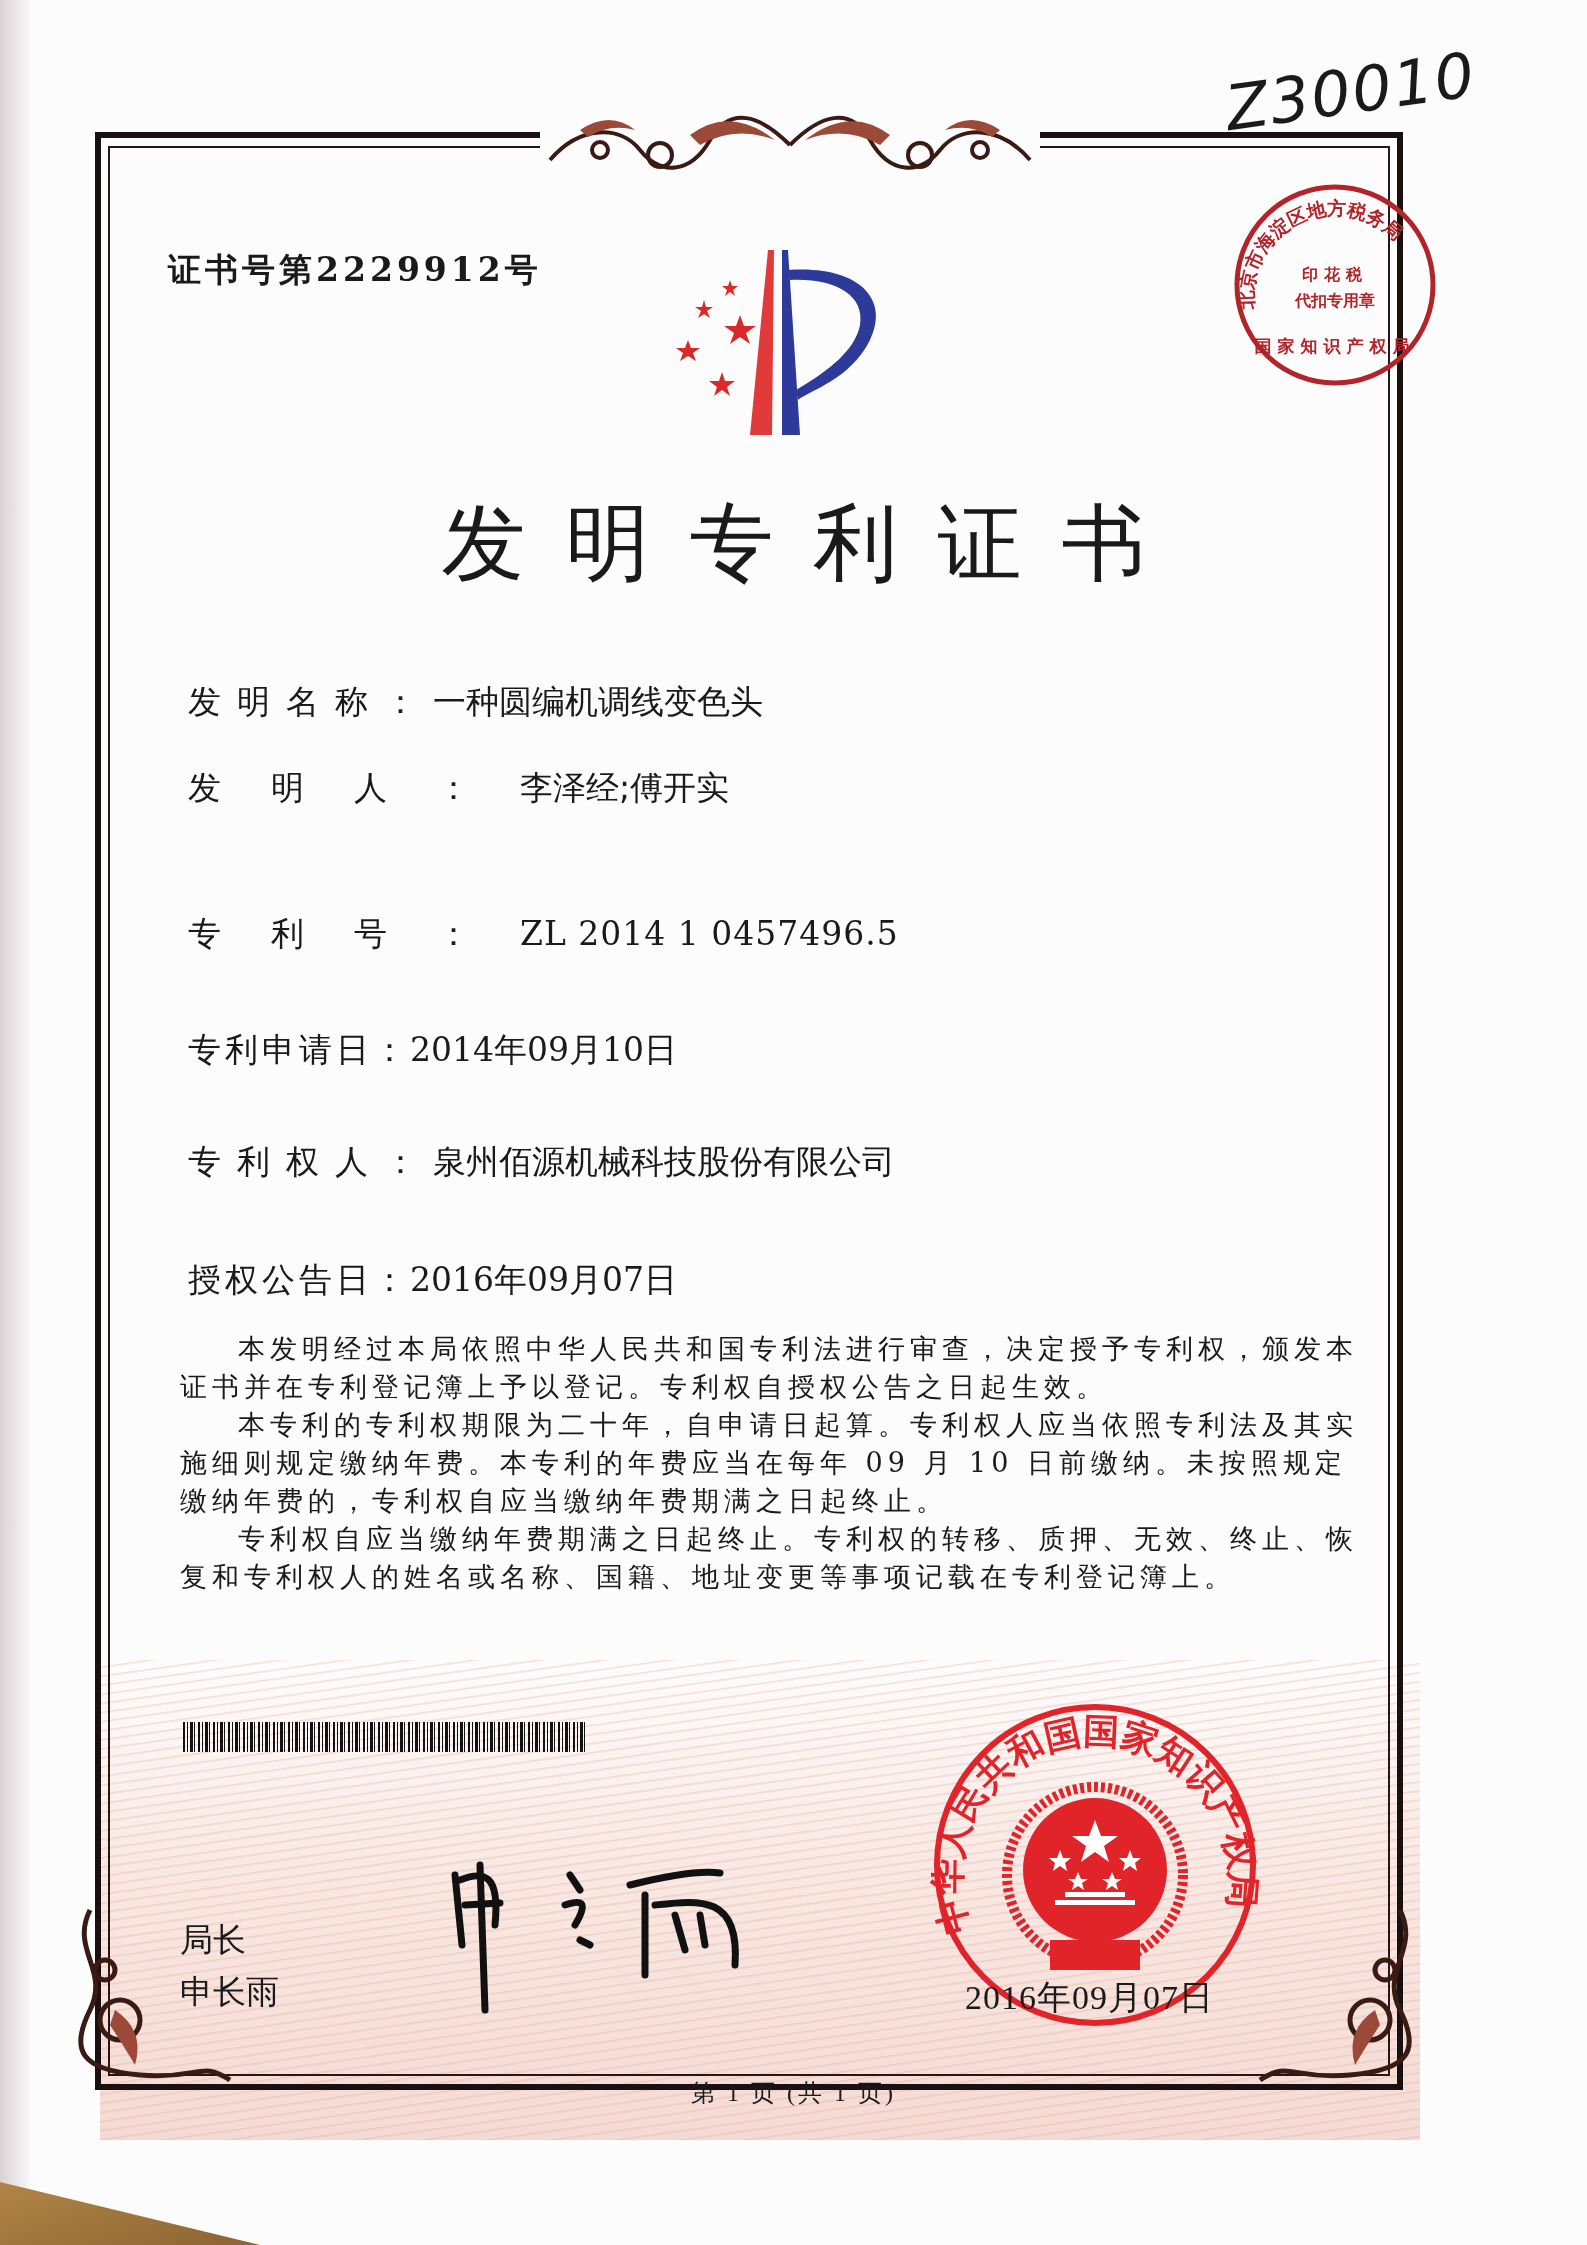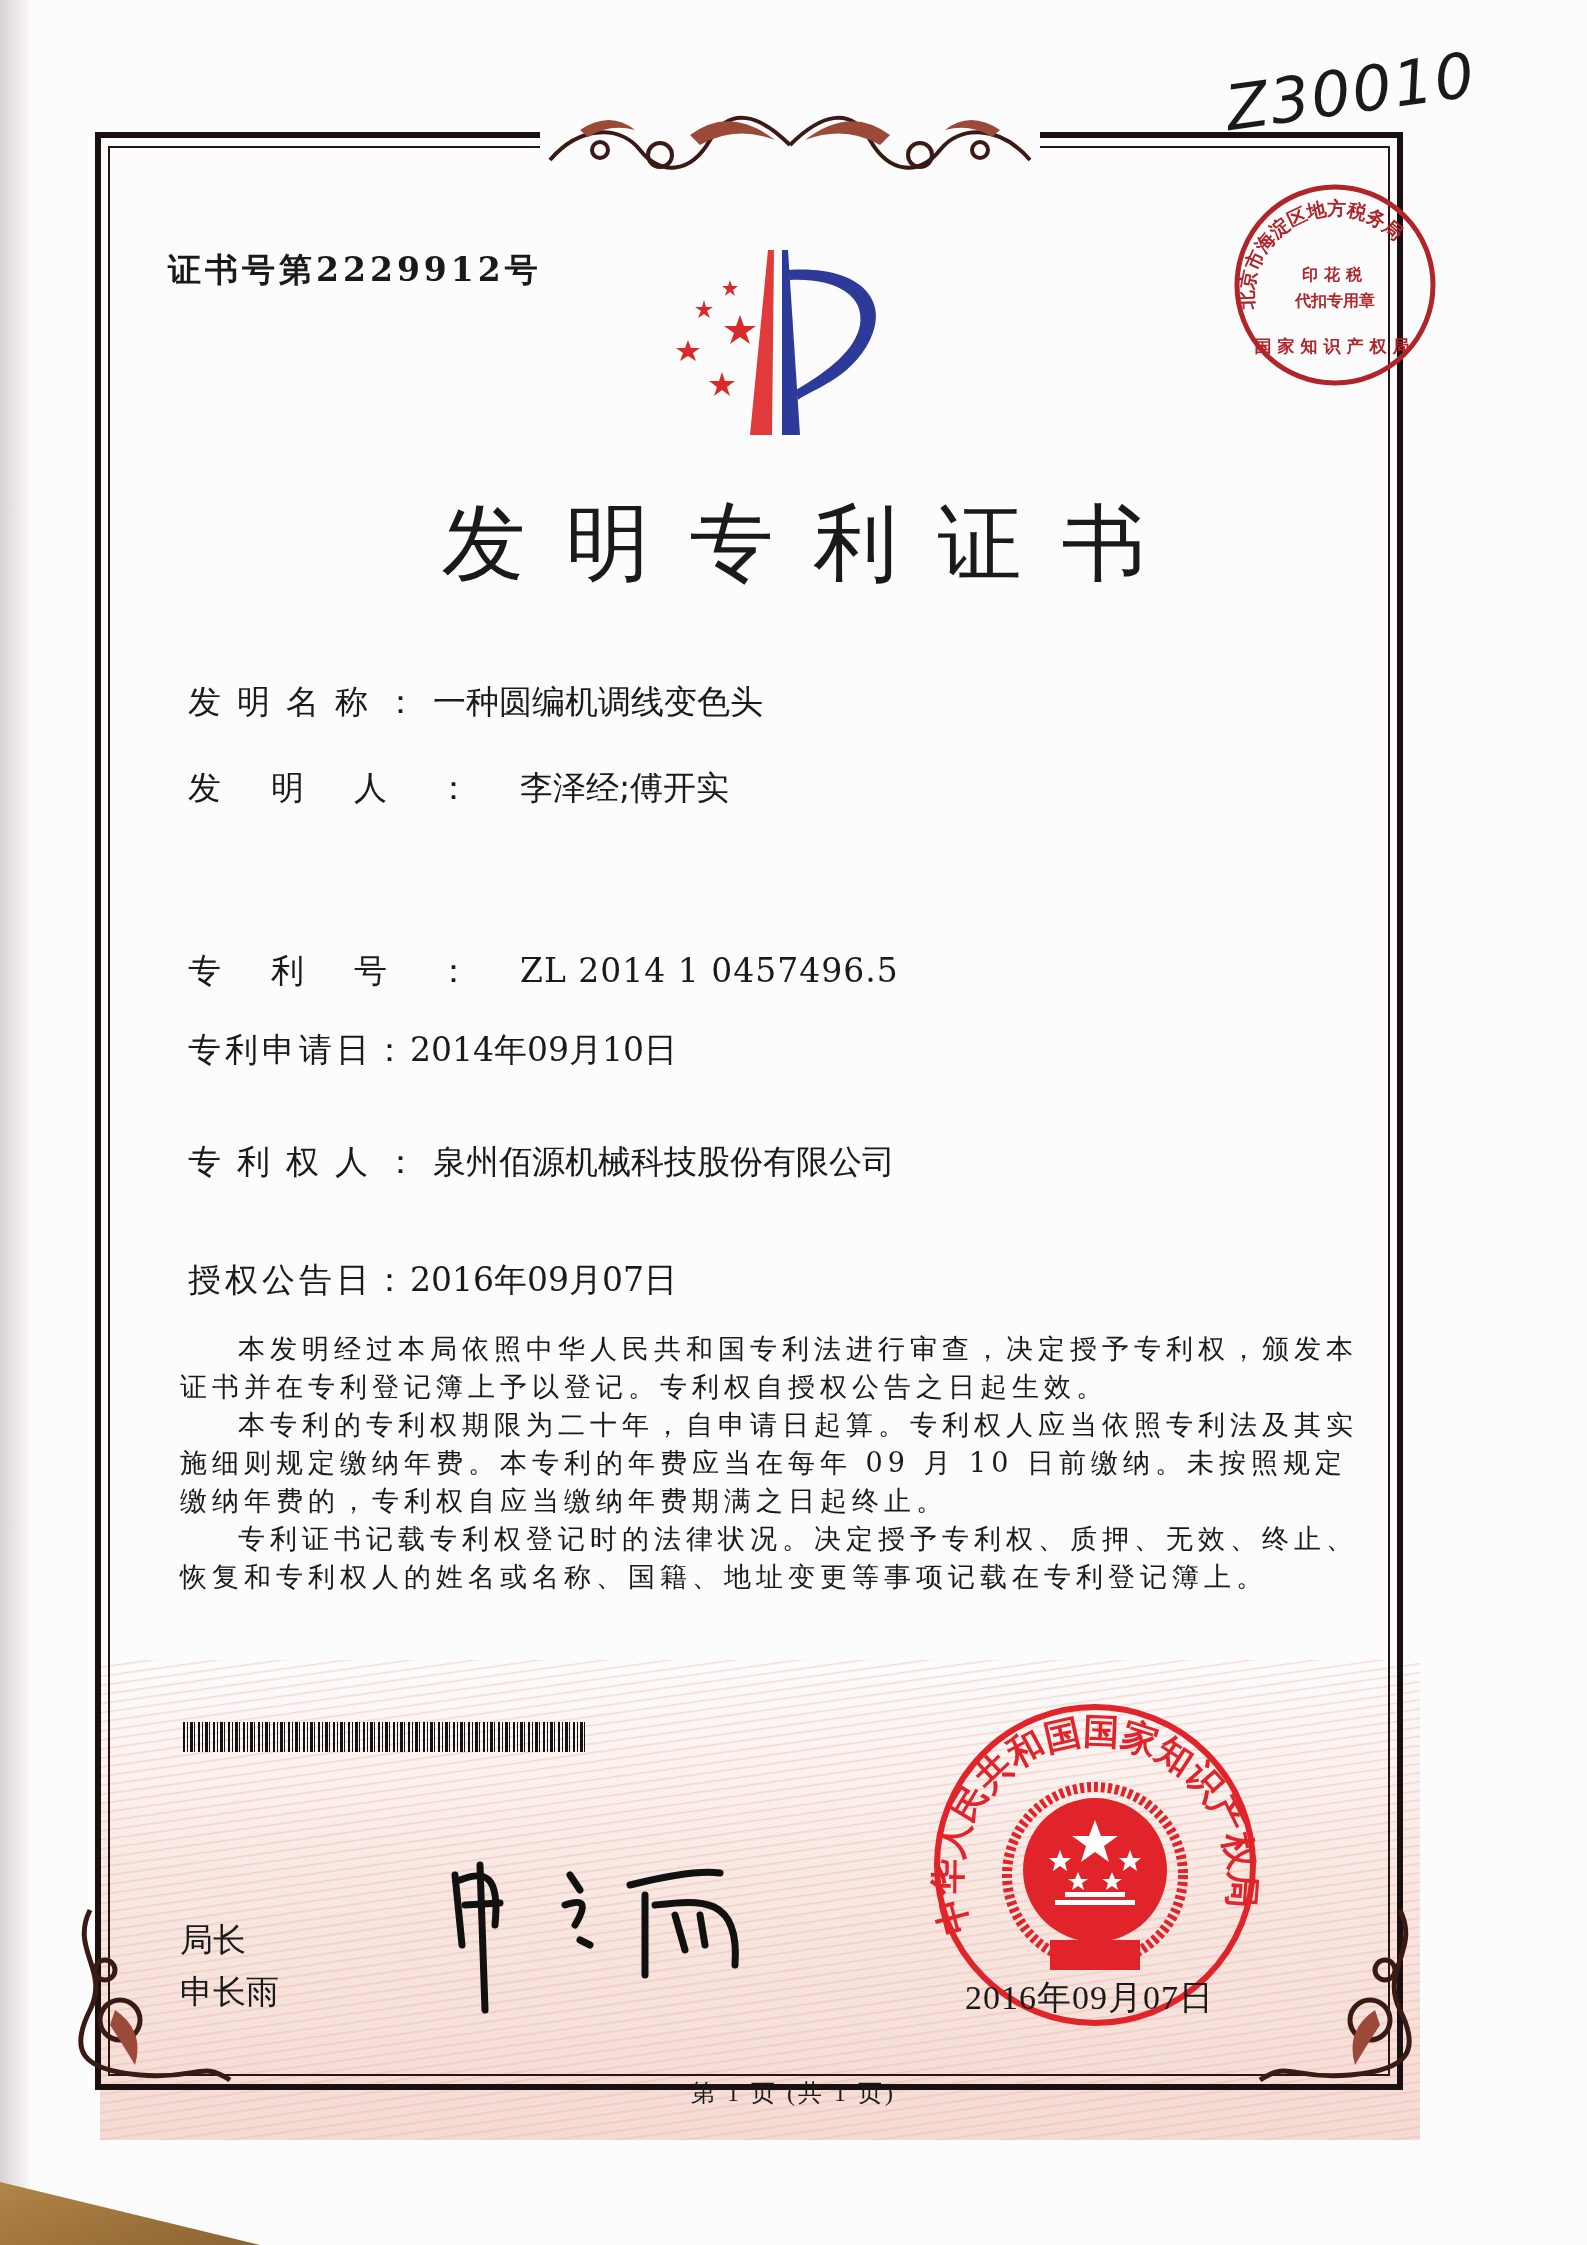--- a/index.html
+++ b/index.html
@@ -63,21 +63,21 @@
     position: absolute; left: 0; width: 1587px; top: 480px; text-align: center;
     font-size: 84px; letter-spacing: 40px; padding-left: 40px; box-sizing: border-box;
     font-family: "DejaVu Sans", sans-serif; font-weight: 400; margin-top: 7px;
   }
 
   .field { position: absolute; left: 188px; font-size: 33px; white-space: nowrap; }
   .field .label { display: inline-block; font-family: "DejaVu Sans", sans-serif; }
   .field .value { display: inline-block; font-family: "DejaVu Sans", sans-serif; }
   .f1 { top: 680px; } .f1 .label { letter-spacing: 16px; }
   .f2 { top: 766px; } .f2 .label { letter-spacing: 50px; }
-  .f3 { top: 912px; } .f3 .label { letter-spacing: 50px; margin-top: 37px; }
+  .f3 { top: 912px; } .f3 .label { letter-spacing: 50px; }
   .f3 .value { font-family: "DejaVu Serif", serif; letter-spacing: 1px; }
   .f4 { top: 1028px; } .f4 .label { letter-spacing: 4px; }
   .f4 .value { font-family: "DejaVu Serif", serif; }
   .f5 { top: 1140px; } .f5 .label { letter-spacing: 16px; }
   .f6 { top: 1258px; } .f6 .label { letter-spacing: 4px; }
   .f6 .value { font-family: "DejaVu Serif", serif; }
 
   .body-text {
     position: absolute; left: 180px; top: 1330px; width: 1180px;
     font-size: 27px; line-height: 38px; letter-spacing: 5px;
@@ -202,21 +202,21 @@
 <div class="field f5">
   <span class="label">专利权人：</span><span class="value">泉州佰源机械科技股份有限公司</span>
 </div>
 <div class="field f6">
   <span class="label">授权公告日：</span><span class="value">2016年09月07日</span>
 </div>
 
 <div class="body-text">
   <p>本发明经过本局依照中华人民共和国专利法进行审查，决定授予专利权，颁发本证书并在专利登记簿上予以登记。专利权自授权公告之日起生效。</p>
   <p>本专利的专利权期限为二十年，自申请日起算。专利权人应当依照专利法及其实施细则规定缴纳年费。本专利的年费应当在每年 09 月 10 日前缴纳。未按照规定缴纳年费的，专利权自应当缴纳年费期满之日起终止。</p>
-  <p>专利证书记载专利权登记时的法律状况。决定授予专利权、质押、无效、终止、恢复和专利权人的姓名或名称、国籍、地址变更等事项记载在专利登记簿上。</p>
+  <p>专利权自应当缴纳年费期满之日起终止。专利权的转移、质押、无效、终止、恢复和专利权人的姓名或名称、国籍、地址变更等事项记载在专利登记簿上。</p>
 </div>
 
 <div class="barcode"></div>
 
 <div class="director-title">
   <div>局长</div>
   <div>申长雨</div>
 </div>
 
 <svg class="signature" viewBox="0 0 360 170">

